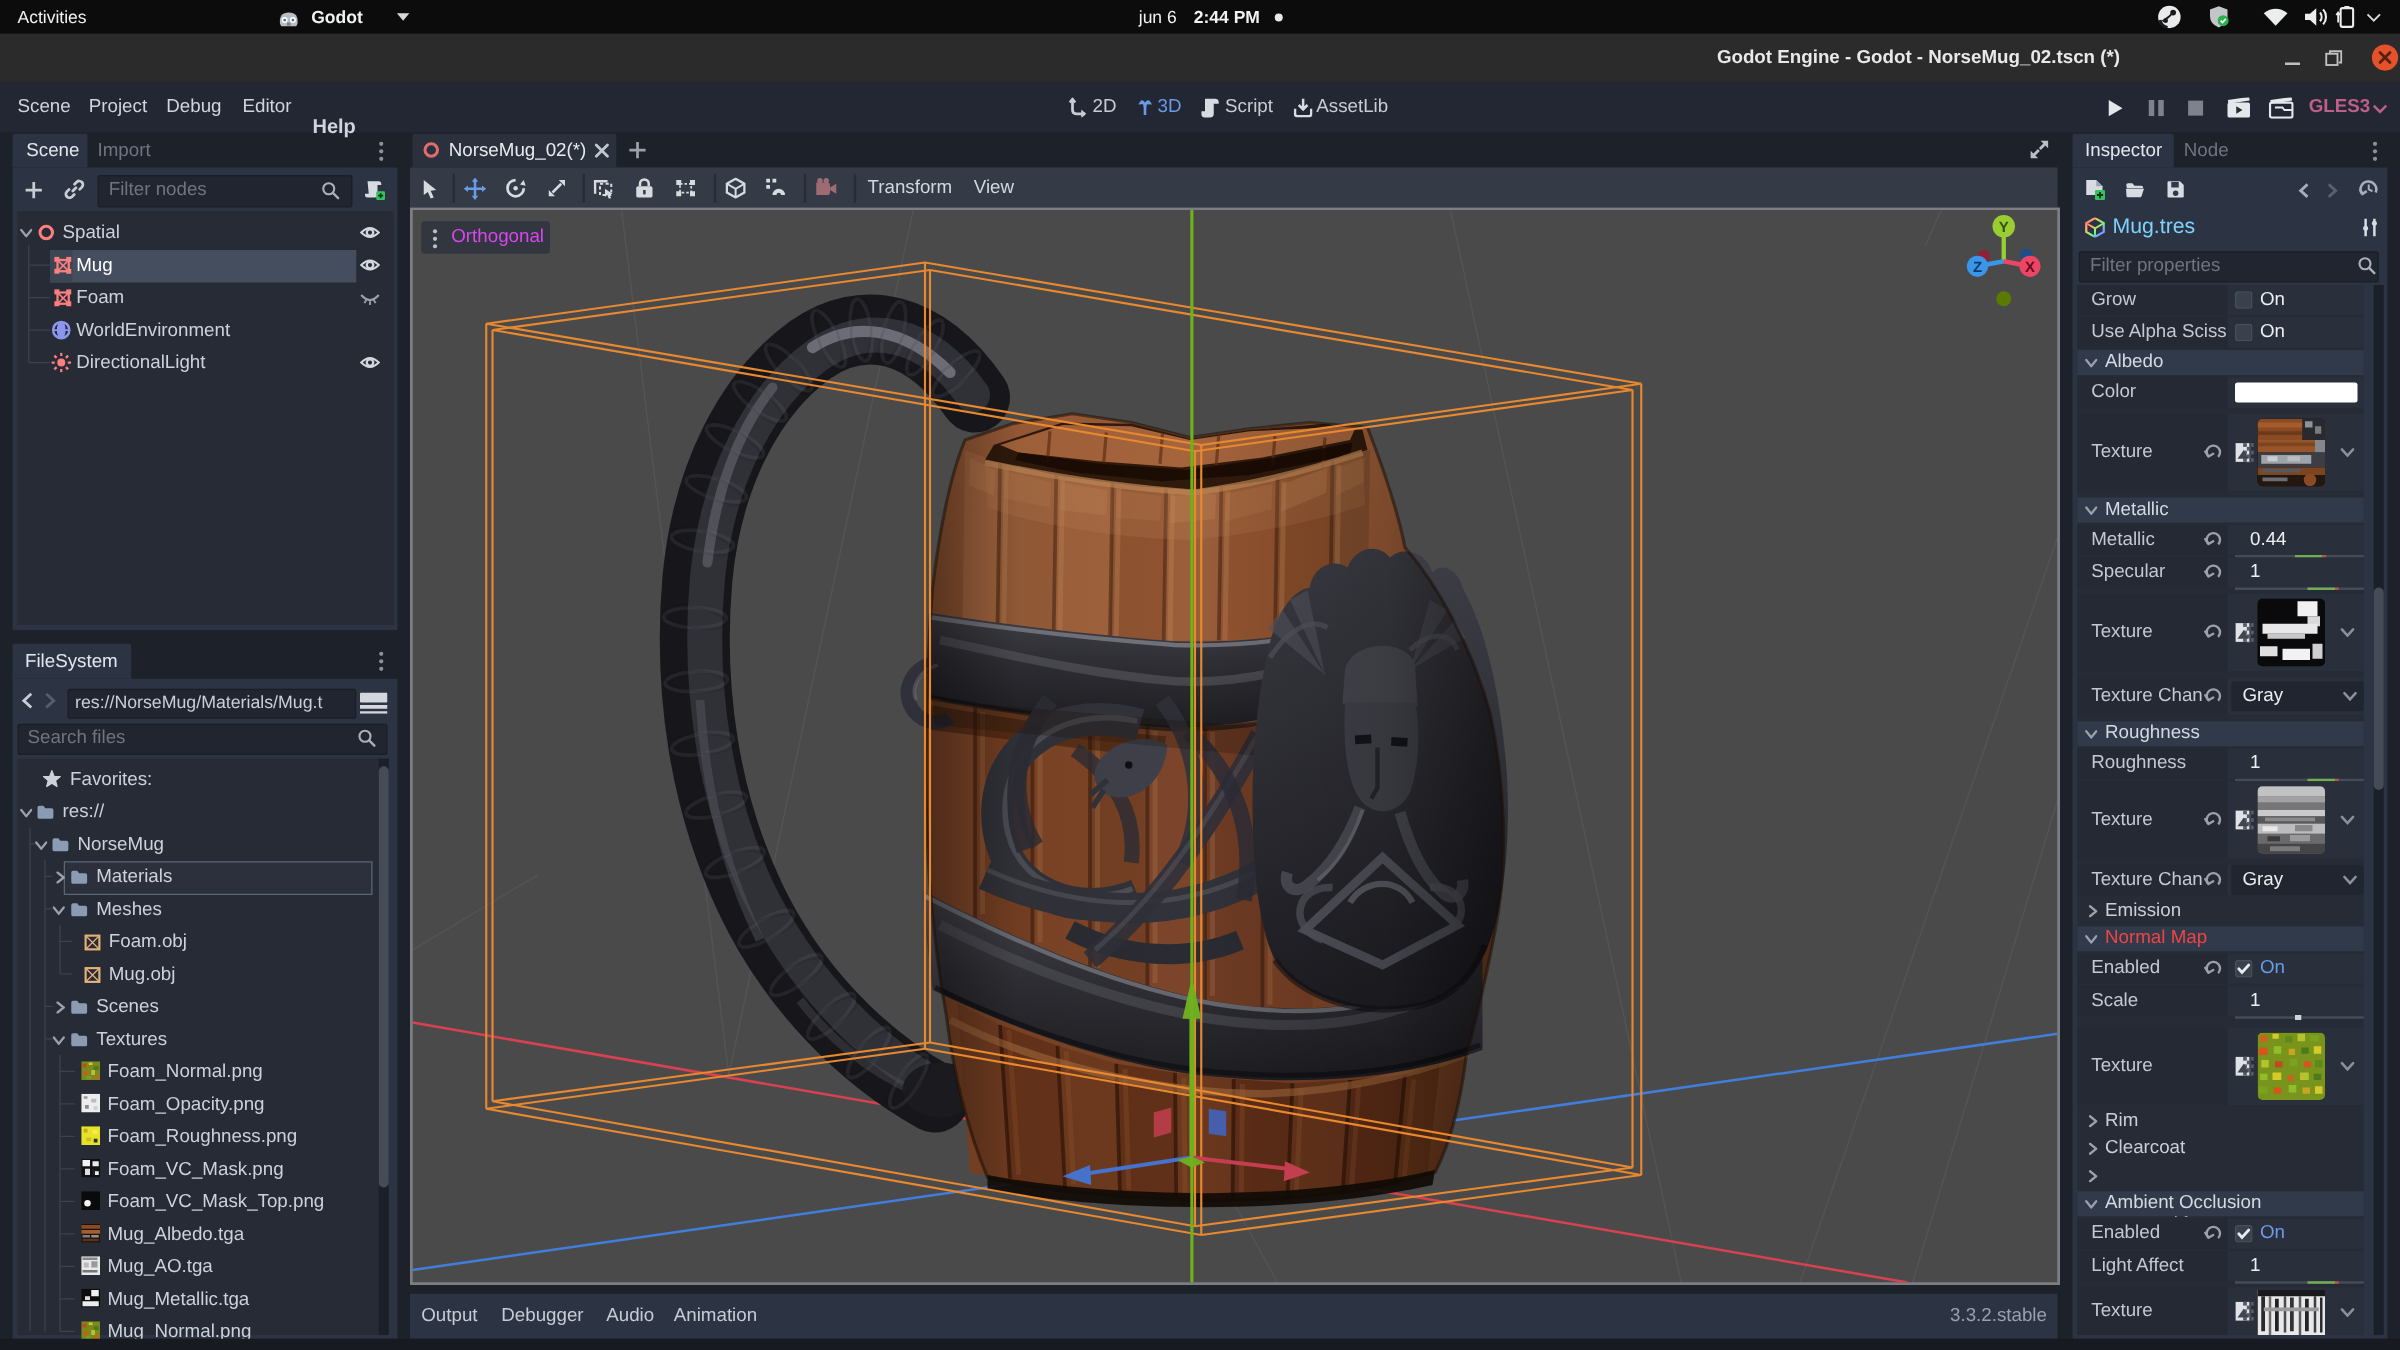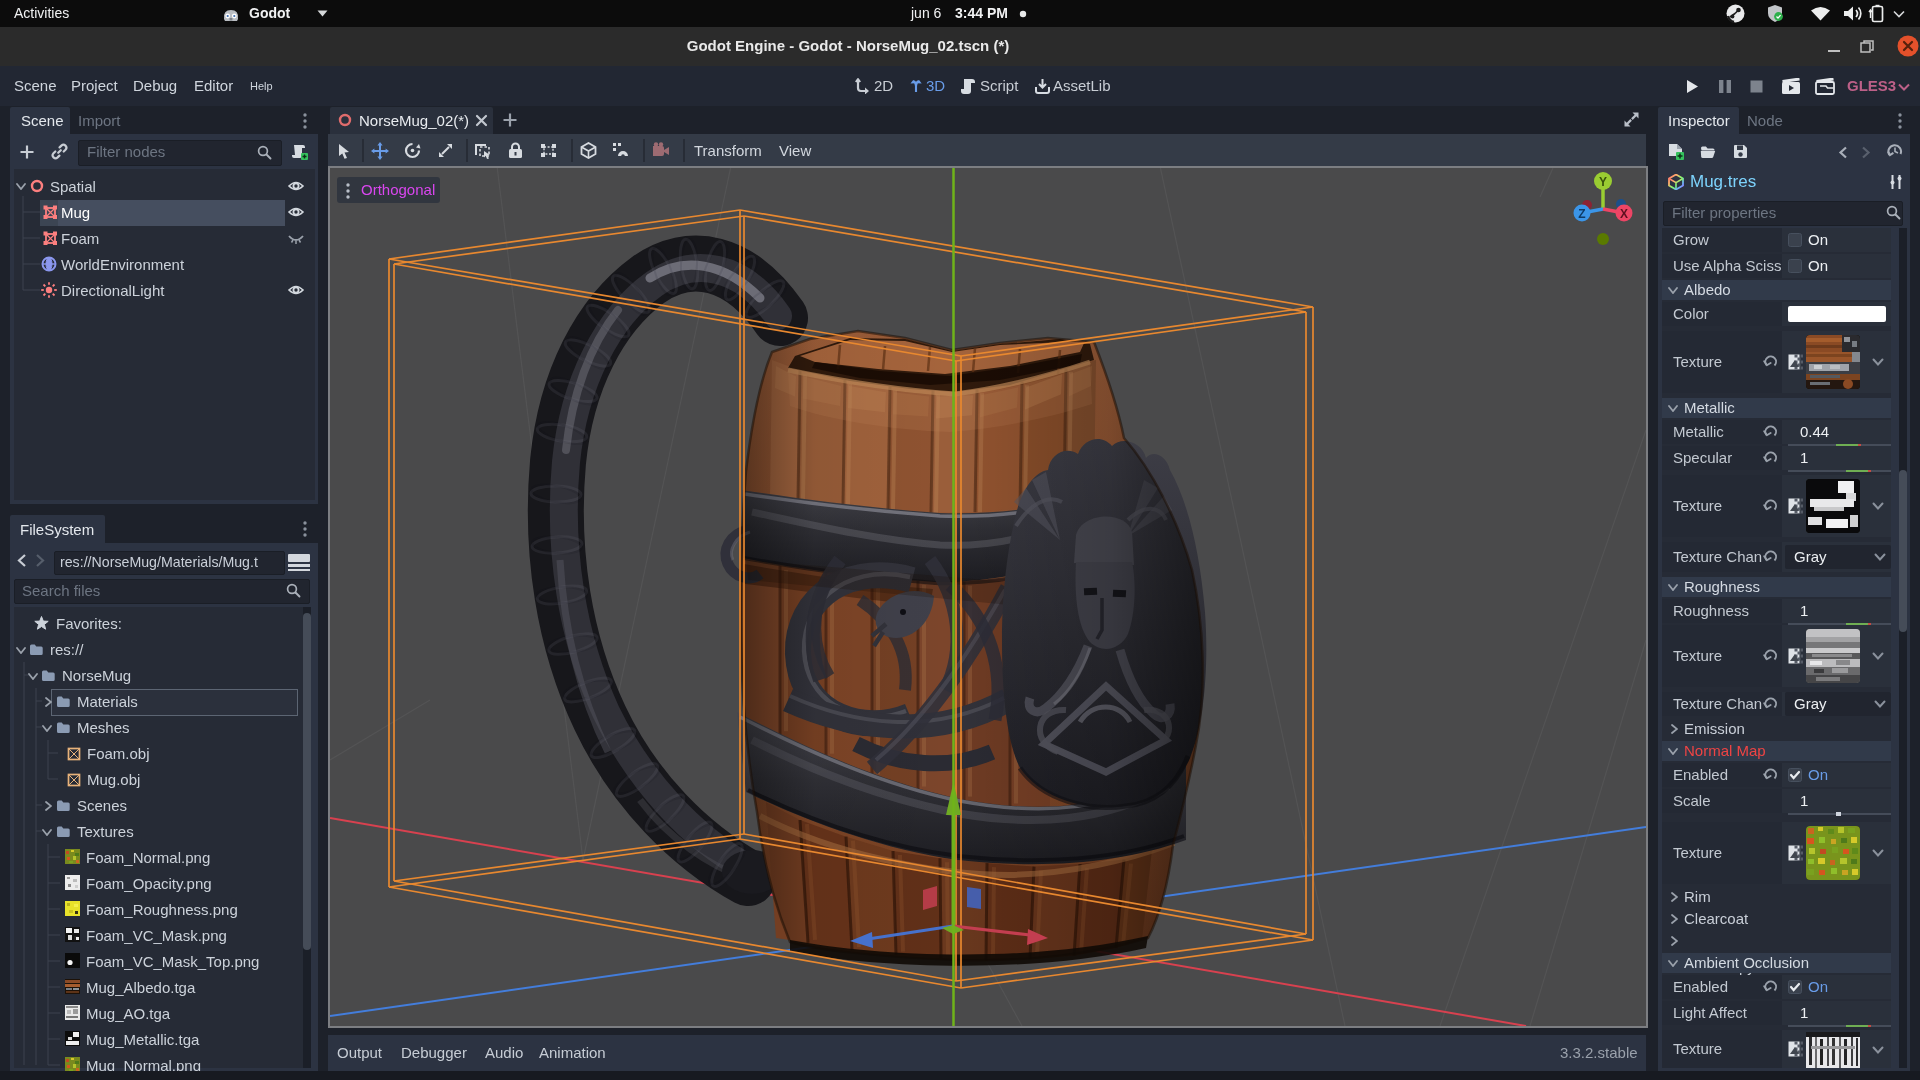--- a/index.html
+++ b/index.html
@@ -13,21 +13,21 @@
     <circle cx="12.3" cy="11" r="2.4" fill="#fff"></circle>
     <circle cx="5.7" cy="11" r="1.1" fill="#3e6fb2"></circle>
     <circle cx="12.3" cy="11" r="1.1" fill="#3e6fb2"></circle>
     <rect x="7.6" y="13" width="2.8" height="2.5" fill="#7d8288"></rect>
   </svg>
 <span class="a t" style="left:249px;top:14px;font-size:14px;color:#f1f2f3;font-weight:700;transform:translateY(-50%);">Godot</span>
 <svg class="a" style="left:317px;top:10px;" width="11" height="7" viewBox="0 0 11 7">
     <path d="M0.5 0.5 h10 L5.5 6.5 Z" fill="#d6d8da"></path>
   </svg>
 <span class="a t" style="left:911px;top:14px;font-size:14px;color:#f1f2f3;font-weight:400;transform:translateY(-50%);">jun 6</span>
-<span class="a t" style="left:955px;top:14px;font-size:14px;color:#f1f2f3;font-weight:700;transform:translateY(-50%);">3:44 PM</span>
+<span class="a t" style="left:955px;top:14px;font-size:14px;color:#f1f2f3;font-weight:700;transform:translateY(-50%);">2:44 PM</span>
 <svg class="a" style="left:1019px;top:10px;" width="8" height="8" viewBox="0 0 8 8">
     <circle cx="4" cy="4" r="3.2" fill="#e8e9ea"></circle>
   </svg>
 <svg class="a" style="left:1726px;top:4px;" width="19" height="19" viewBox="0 0 19 19">
     <circle cx="9.5" cy="9.5" r="9" fill="#e9eaeb"></circle>
     <path d="M4 13 l5-3.5 M9 9.5 l4-4" stroke="#1b1b1b" stroke-width="1.6"></path>
     <circle cx="12.5" cy="6" r="2.3" fill="#1b1b1b"></circle>
     <circle cx="6.5" cy="12.5" r="1.9" fill="#1b1b1b"></circle>
     <path d="M2 12 a8 8 0 0 0 6 6" stroke="#1b1b1b" stroke-width="2.4" fill="none"></path>
   </svg>
@@ -45,38 +45,38 @@
   </svg>
 <svg class="a" style="left:1868px;top:4px;" width="18" height="19" viewBox="0 0 18 19">
     <rect x="4.5" y="2.5" width="10" height="15" rx="1.5" fill="none" stroke="#eceded" stroke-width="1.7"></rect>
     <rect x="7.5" y="0.8" width="4" height="2" fill="#eceded"></rect>
     <path d="M2.5 6 v8 M1 8 l1.5-2 1.5 2" stroke="#eceded" stroke-width="1.4" fill="none"></path>
   </svg>
 <svg class="a" style="left:1893px;top:10px;" width="12" height="8" viewBox="0 0 12 8">
     <path d="M1 1.5 L6 6.5 L11 1.5" fill="none" stroke="#d6d8da" stroke-width="1.6"></path>
   </svg>
 <div class="a " style="left:0px;top:27px;width:1920px;height:39px;background:#2b2b2b;"></div>
-<div class="a t" style="left:0;top:38px;width:1696px;text-align:center;font-size:15px;color:#e9e9e9;font-weight:700;">Godot Engine - Godot - NorseMug_02.tscn (*)</div>
+<div class="a t" style="left:0;top:38px;width:1696px;text-align:right;font-size:15px;color:#e9e9e9;font-weight:700;">Godot Engine - Godot - NorseMug_02.tscn (*)</div>
 <svg class="a" style="left:1827px;top:49px;" width="14" height="4" viewBox="0 0 14 4">
     <path d="M1 2 h12" stroke="#c0c0c0" stroke-width="2"></path>
   </svg>
 <svg class="a" style="left:1860px;top:40px;" width="14" height="13" viewBox="0 0 14 13">
     <rect x="1" y="3" width="9" height="9" fill="none" stroke="#c0c0c0" stroke-width="1.5"></rect>
     <path d="M4 3 V1 h9 v9 h-2" fill="none" stroke="#c0c0c0" stroke-width="1.5"></path>
   </svg>
 <svg class="a" style="left:1897px;top:35px;" width="22" height="22" viewBox="0 0 22 22">
     <circle cx="11" cy="11" r="10.5" fill="#e4512b"></circle>
     <path d="M7 7 L15 15 M15 7 L7 15" stroke="#55200c" stroke-width="2.2" stroke-linecap="round"></path>
   </svg>
 <div class="a " style="left:0px;top:66px;width:1920px;height:40px;background:#222733;"></div>
 <span class="a t" style="left:14px;top:86px;font-size:15px;color:#cfd5dd;font-weight:400;transform:translateY(-50%);">Scene</span>
 <span class="a t" style="left:71px;top:86px;font-size:15px;color:#cfd5dd;font-weight:400;transform:translateY(-50%);">Project</span>
 <span class="a t" style="left:133px;top:86px;font-size:15px;color:#cfd5dd;font-weight:400;transform:translateY(-50%);">Debug</span>
 <span class="a t" style="left:194px;top:86px;font-size:15px;color:#cfd5dd;font-weight:400;transform:translateY(-50%);">Editor</span>
-<span class="a t" style="left:250px;top:86px;font-size:11px;color:#cfd5dd;font-weight:400;transform:translateY(-50%);">Help</span>
+<span class="a t" style="left:250px;top:102px;font-size:16px;color:#cfd5dd;font-weight:700;transform:translateY(-50%);">Help</span>
 <svg class="a" style="left:855px;top:78px;" width="16" height="16" viewBox="0 0 16 16">
     <path d="M3 1 v9 q0 3 3 3 h7" fill="none" stroke="#c8cdd4" stroke-width="2.2"></path>
     <path d="M10 9.5 l4 3.5 -4 3.5" fill="#c8cdd4" stroke="none"></path>
     <path d="M3 1 l0 0" stroke="#c8cdd4"></path>
     <path d="M0.8 4 L3 1.2 L5.2 4" fill="none" stroke="#c8cdd4" stroke-width="2"></path>
   </svg>
 <span class="a t" style="left:874px;top:86px;font-size:15px;color:#c8cdd4;font-weight:400;transform:translateY(-50%);">2D</span>
 <svg class="a" style="left:908px;top:78px;" width="16" height="16" viewBox="0 0 16 16">
     <g stroke="#699ce8" stroke-width="2.1" fill="none">
       <path d="M8 14 V8 Q8 4 5 3"></path>

